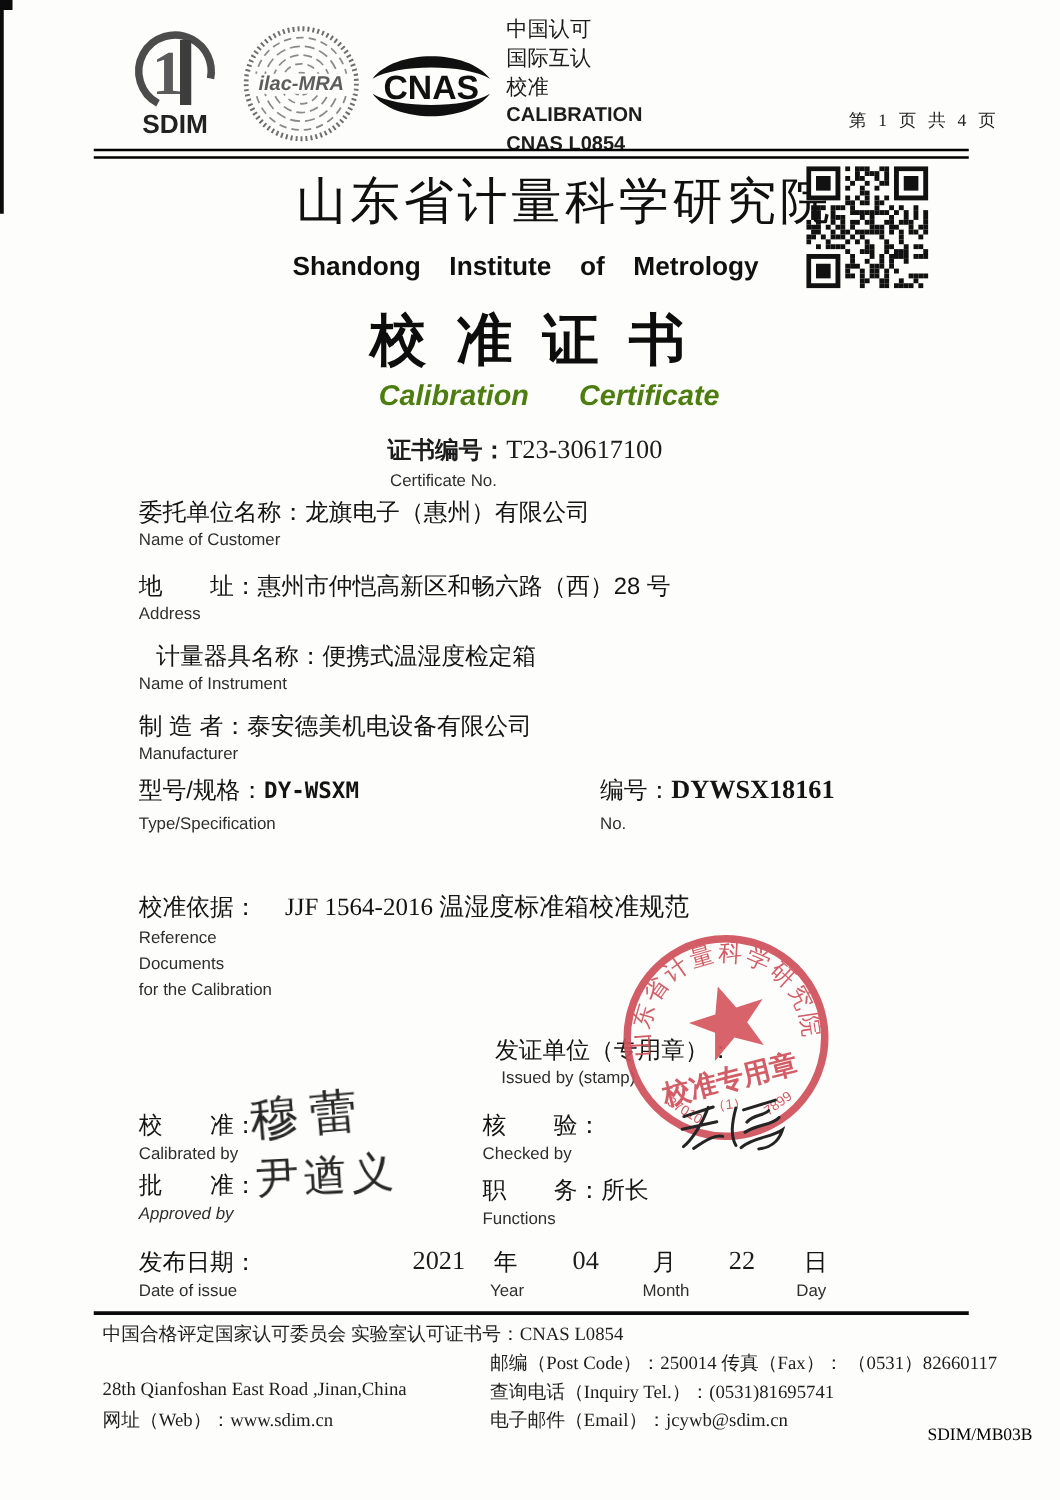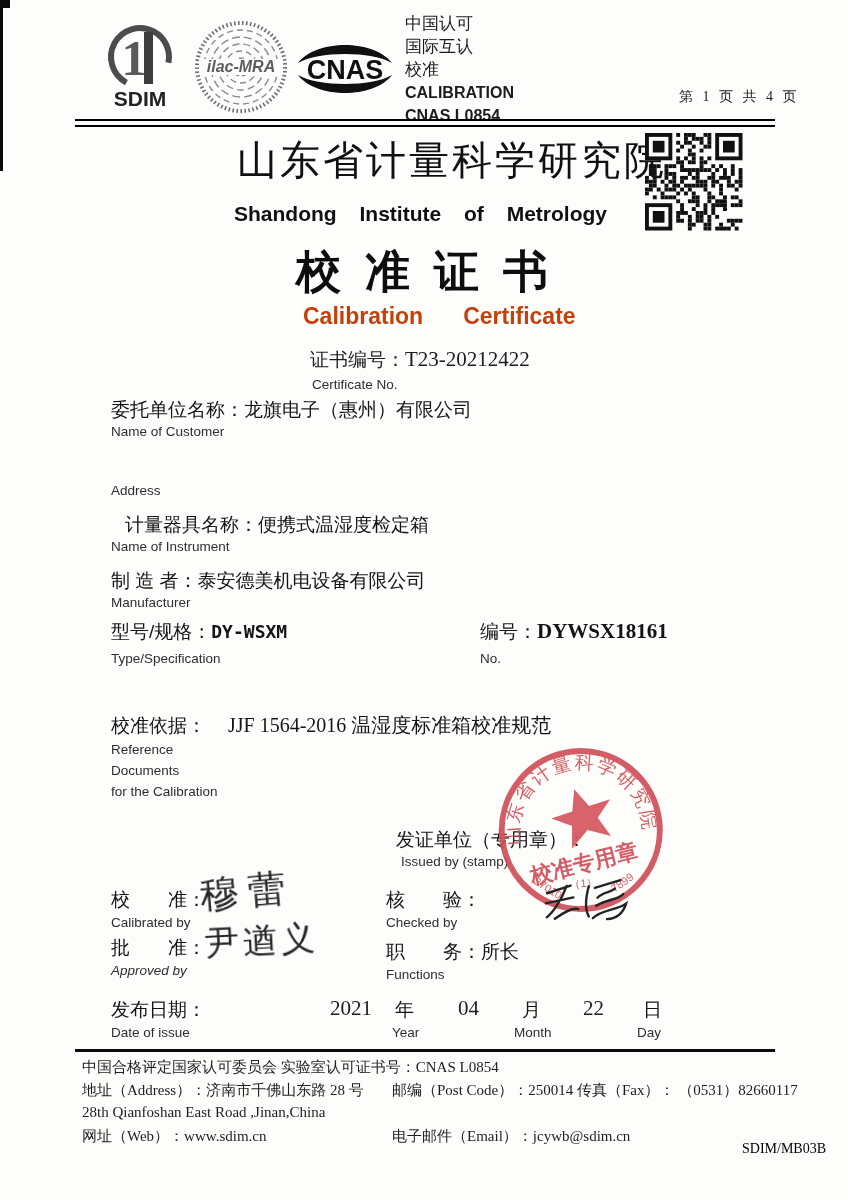--- a/index.html
+++ b/index.html
@@ -11,22 +11,22 @@
   .b{font-weight:bold;}
   
   .acc-line{font-size:17px;line-height:23px;}
   .acc-en{font-size:16px;font-weight:bold;line-height:23px;}
   .pageno{font-size:14px;letter-spacing:3px;color:#222;}
   .rule-double{left:75px;top:119px;width:700px;height:4px;border-top:2px solid #000;border-bottom:2px solid #000;}
   .inst-cn{font-size:40px;letter-spacing:3px;color:#101010;}
   .inst-en{font-size:21px;font-weight:bold;word-spacing:17px;color:#101010;}
   
   .title-cn{font-size:45px;font-weight:bold;letter-spacing:24px;color:#0d0d0d;}
-  .title-en{font-size:23px;font-weight:bold;color:#c2410c;}
-  .certno-label{font-size:19px;}
+  .title-en{font-size:23px;font-weight:bold;color:#4d7c0f;font-style:italic;}
+  .certno-label{font-size:19px;font-weight:bold;}
   .certno-val{font-size:21px;}
   .sub-en{font-size:13.5px;color:#2e2e2e;}
   
   .cnl{font-size:19px;color:#141414;}
   .vals{font-size:19px;color:#141414;}
   .valserif{font-size:20px;color:#141414;}
   
   .sig-text{font-family:"Liberation Serif",serif;color:#272727;filter:blur(.3px);}
   
   .foot{font-size:15px;color:#1d1d1d;}
@@ -300,27 +300,28 @@
       <rect x="81.89999999999999" y="93.6" width="3.9" height="3.9" fill="#111"></rect>
       <rect x="89.7" y="93.6" width="3.9" height="3.9" fill="#111"></rect>
     </svg>
 
   <div class="l title-cn" style="left:296px;top:242px;">校准证书</div>
   <div class="l title-en" style="left:303px;top:303px;">
     <span>Calibration</span><span style="display:inline-block;width:40px;"></span><span>Certificate</span>
   </div>
 
   <div class="l serif" style="left:310px;top:347px;">
-    <span class="certno-label">证书编号：</span><span class="certno-val">T23-20212422</span>
+    <span class="certno-label">证书编号：</span><span class="certno-val">T23-30617100</span>
   </div>
   <div class="l sub-en" style="left:312px;top:377px;">Certificate No.</div>
 
   <div class="l cnl" style="left:111px;top:397px;"><span>委托单位名称：</span><span class="vals">龙旗电子（惠州）有限公司</span></div>
   <div class="l sub-en" style="left:111px;top:424px;">Name of Customer</div>
 
+  <div class="l cnl" style="left:111px;top:456px;"><span>地　　址：</span><span class="vals">惠州市仲恺高新区和畅六路（西）28 号</span></div>
   <div class="l sub-en" style="left:111px;top:483px;">Address</div>
 
   <div class="l cnl" style="left:125px;top:512px;"><span>计量器具名称：</span><span class="vals">便携式温湿度检定箱</span></div>
   <div class="l sub-en" style="left:111px;top:539px;">Name of Instrument</div>
 
   <div class="l cnl" style="left:111px;top:568px;"><span>制 造 者：</span><span class="vals">泰安德美机电设备有限公司</span></div>
   <div class="l sub-en" style="left:111px;top:595px;">Manufacturer</div>
 
   <div class="l cnl" style="left:111px;top:619px;"><span>型号/规格：</span><span class="mono" style="font-size:18px;font-weight:bold;">DY-WSXM</span></div>
   <div class="l cnl" style="left:480px;top:619px;"><span>编号：</span><span class="serif b" style="font-size:21px;">DYWSX18161</span></div>
@@ -381,20 +382,20 @@
   <div class="l cnl" style="left:522px;top:997px;">月</div>
   <div class="l serif" style="left:583px;top:996px;font-size:21px;">22</div>
   <div class="l cnl" style="left:643px;top:997px;">日</div>
   <div class="l sub-en" style="left:392px;top:1025px;">Year</div>
   <div class="l sub-en" style="left:514px;top:1025px;">Month</div>
   <div class="l sub-en" style="left:637px;top:1025px;">Day</div>
 
   <div class="l" style="left:75px;top:1049px;width:700px;height:0;border-top:3px solid #0a0a0a;"></div>
 
   <div class="l serif foot" style="left:82px;top:1058px;">中国合格评定国家认可委员会 实验室认可证书号：CNAS L0854</div>
-  <div class="l serif foot" style="left:82px;top:1081px;">地址（Address）：济南市千佛山东路 28 号</div>
   <div class="l serif foot" style="left:392px;top:1081px;">邮编（Post Code）：250014 传真（Fax）： （0531）82660117</div>
   <div class="l serif foot" style="left:82px;top:1104px;">28th Qianfoshan East Road ,Jinan,China</div>
+  <div class="l serif foot" style="left:392px;top:1104px;">查询电话（Inquiry Tel.）：(0531)81695741</div>
   <div class="l serif foot" style="left:82px;top:1127px;">网址（Web）：www.sdim.cn</div>
   <div class="l serif foot" style="left:392px;top:1127px;">电子邮件（Email）：jcywb@sdim.cn</div>
 
   <div class="l serif formcode" style="left:742px;top:1141px;">SDIM/MB03B</div>
 </div>
 
 </body></html>

